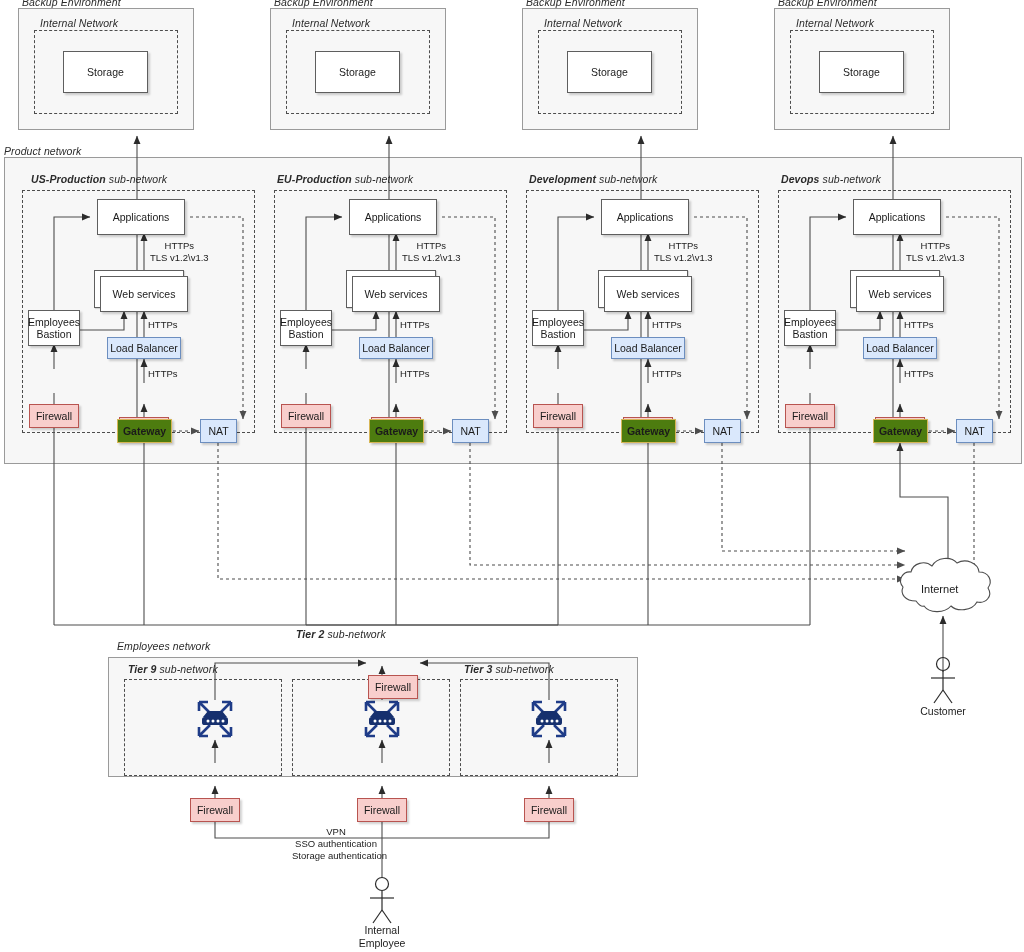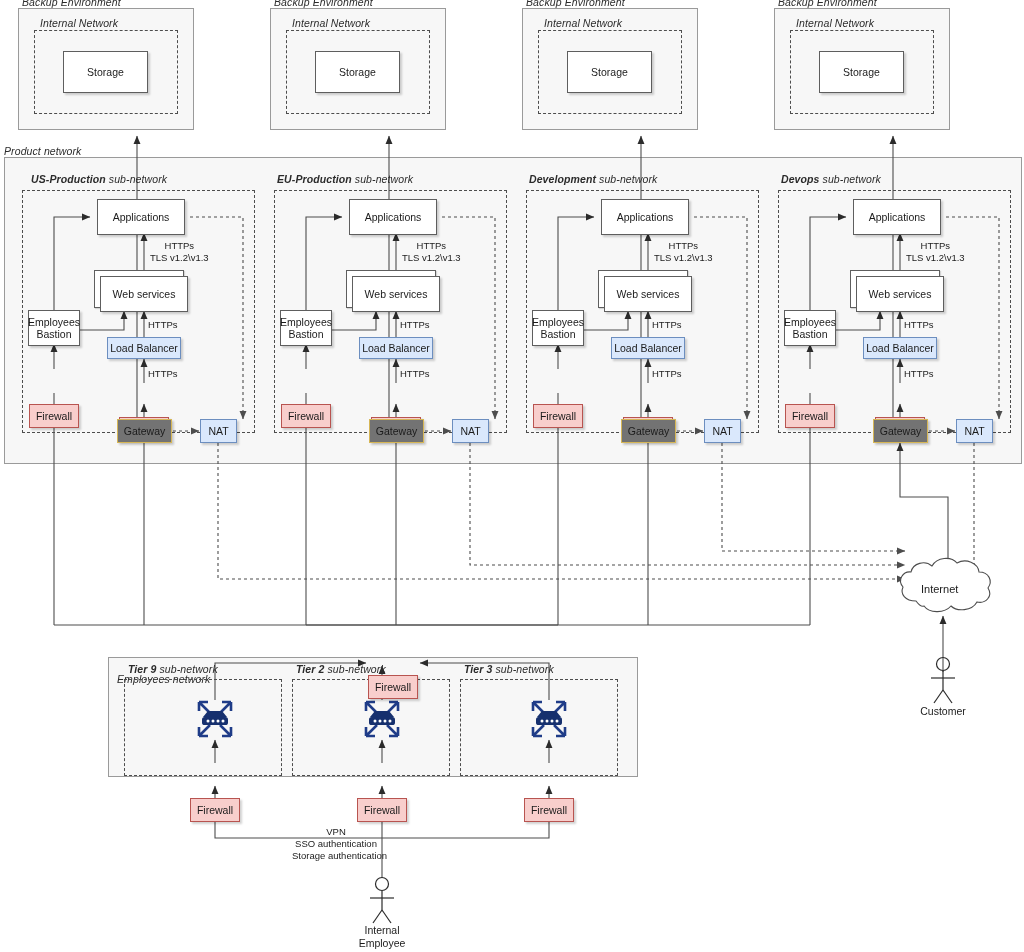--- a/index.html
+++ b/index.html
@@ -33,21 +33,21 @@
   .node{
     position:absolute;z-index:4;box-sizing:border-box;
     display:flex;align-items:center;justify-content:center;text-align:center;
     font-size:10.5px;line-height:1.15;border:1px solid #6a6a6a;background:#fff;
     box-shadow:2px 2px 2px rgba(0,0,0,.18);
   }
   .node.plain{background:#ffffff;border-color:#5e5e5e;}
   .node.fw{background:#f8cecc;border-color:#b85450;margin-top:35px;}
   .node.lb{background:#dae8fc;border-color:#6c8ebf;}
   .node.nat{background:#dae8fc;border-color:#6c8ebf;}
-  .node.gw{background:#737373;border-color:#d6b656;}
+  .node.gw{background:#4d7c0f;border-color:#d6b656;font-weight:bold;}
   .node.stack{background:#ffffff;border-color:#5e5e5e;}
   .stack-shadow{
     position:absolute;z-index:3;background:#ffffff;border:1px solid #5e5e5e;
     box-shadow:1px 1px 1px rgba(0,0,0,.14);
   }
 
   
   .elabel{
     position:absolute;z-index:5;font-size:9.5px;line-height:1.25;
     color:#1b1b1b;white-space:nowrap;text-align:center;
@@ -313,27 +313,27 @@
   </svg>
 
   <div class="cloud-label" style="left:921px;top:583px;">Internet</div>
   <div class="actor-label" style="left:908px;top:705px;width:70px;">Customer</div>
   <div class="actor-label" style="left:340px;top:924px;width:84px;">
     <div>Internal</div>
     <div>Employee</div>
   </div>
 
   <div class="grey-box" style="left:108px;top:657px;width:528px;height:118px;"></div>
-  <div class="cont-label" style="left:117px;top:673px;">Employees network</div>
+  <div class="cont-label" style="left:117px;top:640px;">Employees network</div>
 
   <div class="dotted-box" style="left:124px;top:679px;width:156px;height:95px;"></div>
   <div class="cont-label" style="left:128px;top:663px;"><b>Tier 9</b> <span>sub-network</span></div>
 
   <div class="dotted-box" style="left:292px;top:679px;width:156px;height:95px;"></div>
-  <div class="cont-label" style="left:296px;top:663px;"><b>Tier 2</b> <span>sub-network</span></div>
+  <div class="cont-label" style="left:296px;top:628px;"><b>Tier 2</b> <span>sub-network</span></div>
 
   <div class="dotted-box" style="left:460px;top:679px;width:156px;height:95px;"></div>
   <div class="cont-label" style="left:464px;top:663px;"><b>Tier 3</b> <span>sub-network</span></div>
 
   <svg class="router-ico" style="left:193px;top:698px;" width="44" height="42" viewBox="0 0 44 42">
     <g fill="#1f3c88">
       <path d="M6,4 L6,13 M6,4 L15,4 M6,4 L17,15" stroke="#1f3c88" stroke-width="2.6" fill="none"></path>
       <path d="M38,4 L38,13 M38,4 L29,4 M38,4 L27,15" stroke="#1f3c88" stroke-width="2.6" fill="none"></path>
       <path d="M6,38 L6,29 M6,38 L15,38 M6,38 L17,27" stroke="#1f3c88" stroke-width="2.6" fill="none"></path>
       <path d="M38,38 L38,29 M38,38 L29,38 M38,38 L27,27" stroke="#1f3c88" stroke-width="2.6" fill="none"></path>

